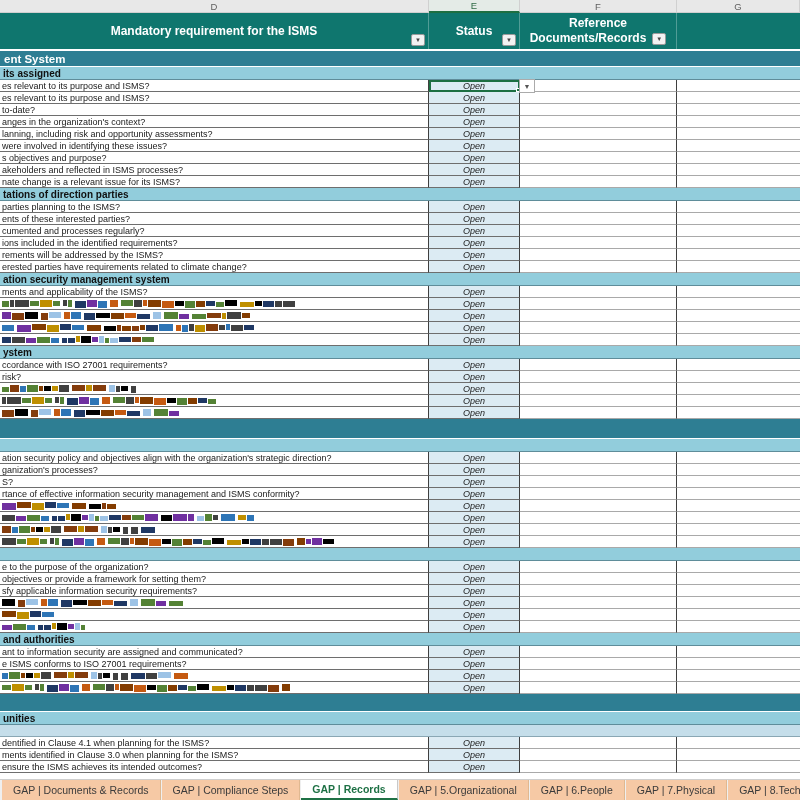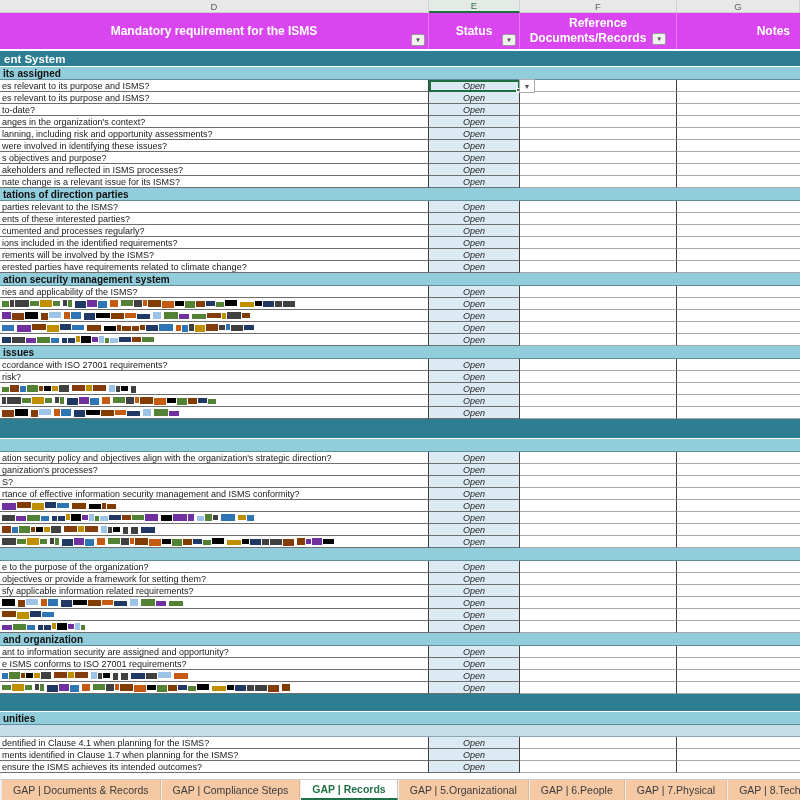--- a/index.html
+++ b/index.html
@@ -5,21 +5,21 @@
   html,body{margin:0;padding:0;background:#fff;}
   *{box-sizing:border-box;font-family:"Liberation Sans",sans-serif;}
   #app{width:800px;height:800px;overflow:hidden;display:flex;flex-direction:column;background:#fff;}
 
   
   .colband{display:grid;grid-template-columns:429px 91px 157px 123px;height:13px;background:#E8E8E8;border-bottom:1px solid #cfcfcf;flex:0 0 auto;}
   .colband .collabel{display:flex;align-items:center;justify-content:center;font-size:9.5px;color:#5f5f5f;border-right:1px solid #d0d0d0;height:100%;}
   .colband .collabel.sel{background:#E4EBE7;color:#2F6A46;border-bottom:2px solid #1D6F42;}
 
   
-  .hdr{display:grid;grid-template-columns:429px 91px 157px 123px;height:38px;flex:0 0 auto;background:#d946ef;border-bottom:2px solid #ffffff;}
+  .hdr{display:grid;grid-template-columns:429px 91px 157px 123px;height:38px;flex:0 0 auto;background:#0f766e;border-bottom:2px solid #ffffff;}
   .hcell{position:relative;color:#fff;font-weight:bold;font-size:12px;display:flex;align-items:center;justify-content:center;border-right:1px solid rgba(255,255,255,.28);}
   .hcell.notes{justify-content:flex-end;padding-right:10px;border-right:none;}
   .hcell .two{display:flex;flex-direction:column;align-items:center;line-height:1.25;}
   .fbtn{width:14px;height:12px;background:#f2f2f2;border:1px solid #9a9a9a;border-radius:2px;font-size:6px;color:#444;display:flex;align-items:center;justify-content:center;line-height:1;}
   .fbtn.corner{position:absolute;right:3px;bottom:3px;}
   .fbtn.inline{margin-left:6px;}
 
   
   #grid{flex:1 1 auto;overflow:hidden;display:flex;flex-direction:column;}
   .band1{background:#2E7E93;color:#fff;font-weight:bold;font-size:11.5px;display:flex;align-items:center;padding-left:4px;flex:0 0 auto;border-bottom:1px solid #ffffff;}
@@ -64,23 +64,20 @@
     </div>
     <div class="hcell">
       <span class="two">
         <span>Reference</span>
         <span style="display:flex;align-items:center;text-align:right;">
           <span>Documents/Records</span>
           <span class="fbtn inline">▼</span>
         </span>
       </span>
     </div>
-    <div class="hcell notes">
-      <span>Notes</span>
-    </div>
   </div>
 
   <div id="grid">
       <div class="band1" style="height: 16px;">
         <span>ent System</span>
       </div>
       <div class="band2" style="height: 13px;">
         <span>its assigned</span>
       </div>
       <div class="row">
@@ -173,21 +170,21 @@
           <span>Open</span>
         </div>
         <div class="fcell"></div>
         <div class="gcell"></div>
       </div>
       <div class="band2" style="height: 13px;">
         <span>tations of direction parties</span>
       </div>
       <div class="row">
         <div class="dcell">
-          <span>parties relevant to the ISMS?</span>
+          <span>parties planning to the ISMS?</span>
         </div>
         <div class="scell">
           <span>Open</span>
         </div>
         <div class="fcell"></div>
         <div class="gcell"></div>
       </div>
       <div class="row">
         <div class="dcell">
           <span>ents of these interested parties?</span>
@@ -213,21 +210,21 @@
           <span>ions included in the identified requirements?</span>
         </div>
         <div class="scell">
           <span>Open</span>
         </div>
         <div class="fcell"></div>
         <div class="gcell"></div>
       </div>
       <div class="row">
         <div class="dcell">
-          <span>rements will be involved by the ISMS?</span>
+          <span>rements will be addressed by the ISMS?</span>
         </div>
         <div class="scell">
           <span>Open</span>
         </div>
         <div class="fcell"></div>
         <div class="gcell"></div>
       </div>
       <div class="row">
         <div class="dcell">
           <span>erested parties have requirements related to climate change?</span>
@@ -236,21 +233,21 @@
           <span>Open</span>
         </div>
         <div class="fcell"></div>
         <div class="gcell"></div>
       </div>
       <div class="band2" style="height: 13px;">
         <span>ation security management system</span>
       </div>
       <div class="row">
         <div class="dcell">
-          <span>ries and applicability of the ISMS?</span>
+          <span>ments and applicability of the ISMS?</span>
         </div>
         <div class="scell">
           <span>Open</span>
         </div>
         <div class="fcell"></div>
         <div class="gcell"></div>
       </div>
       <div class="row">
         <div class="dcell">
           <span class="garble">
@@ -376,21 +373,21 @@
             <i style="width: 12px; height: 5px; background: rgb(84, 130, 53); margin-right: 1px; margin-top: -1px;"></i>
           </span>
         </div>
         <div class="scell">
           <span>Open</span>
         </div>
         <div class="fcell"></div>
         <div class="gcell"></div>
       </div>
       <div class="band2" style="height: 13px;">
-        <span>issues</span>
+        <span>ystem</span>
       </div>
       <div class="row">
         <div class="dcell">
           <span>ccordance with ISO 27001 requirements?</span>
         </div>
         <div class="scell">
           <span>Open</span>
         </div>
         <div class="fcell"></div>
         <div class="gcell"></div>
@@ -677,21 +674,21 @@
           <span>objectives or provide a framework for setting them?</span>
         </div>
         <div class="scell">
           <span>Open</span>
         </div>
         <div class="fcell"></div>
         <div class="gcell"></div>
       </div>
       <div class="row">
         <div class="dcell">
-          <span>sfy applicable information related requirements?</span>
+          <span>sfy applicable information security requirements?</span>
         </div>
         <div class="scell">
           <span>Open</span>
         </div>
         <div class="fcell"></div>
         <div class="gcell"></div>
       </div>
       <div class="row">
         <div class="dcell">
           <span class="garble">
@@ -747,25 +744,25 @@
             <i style="width: 4px; height: 5px; background: rgb(84, 130, 53); margin-right: 1px; margin-top: 1px;"></i>
           </span>
         </div>
         <div class="scell">
           <span>Open</span>
         </div>
         <div class="fcell"></div>
         <div class="gcell"></div>
       </div>
       <div class="band2" style="height: 13px;">
-        <span>and organization</span>
-      </div>
-      <div class="row">
-        <div class="dcell">
-          <span>ant to information security are assigned and opportunity?</span>
+        <span>and authorities</span>
+      </div>
+      <div class="row">
+        <div class="dcell">
+          <span>ant to information security are assigned and communicated?</span>
         </div>
         <div class="scell">
           <span>Open</span>
         </div>
         <div class="fcell"></div>
         <div class="gcell"></div>
       </div>
       <div class="row">
         <div class="dcell">
           <span>e ISMS conforms to ISO 27001 requirements?</span>
@@ -855,21 +852,21 @@
           <span>dentified in Clause 4.1 when planning for the ISMS?</span>
         </div>
         <div class="scell">
           <span>Open</span>
         </div>
         <div class="fcell"></div>
         <div class="gcell"></div>
       </div>
       <div class="row">
         <div class="dcell">
-          <span>ments identified in Clause 1.7 when planning for the ISMS?</span>
+          <span>ments identified in Clause 3.0 when planning for the ISMS?</span>
         </div>
         <div class="scell">
           <span>Open</span>
         </div>
         <div class="fcell"></div>
         <div class="gcell"></div>
       </div>
       <div class="row">
         <div class="dcell">
           <span>ensure the ISMS achieves its intended outcomes?</span>

